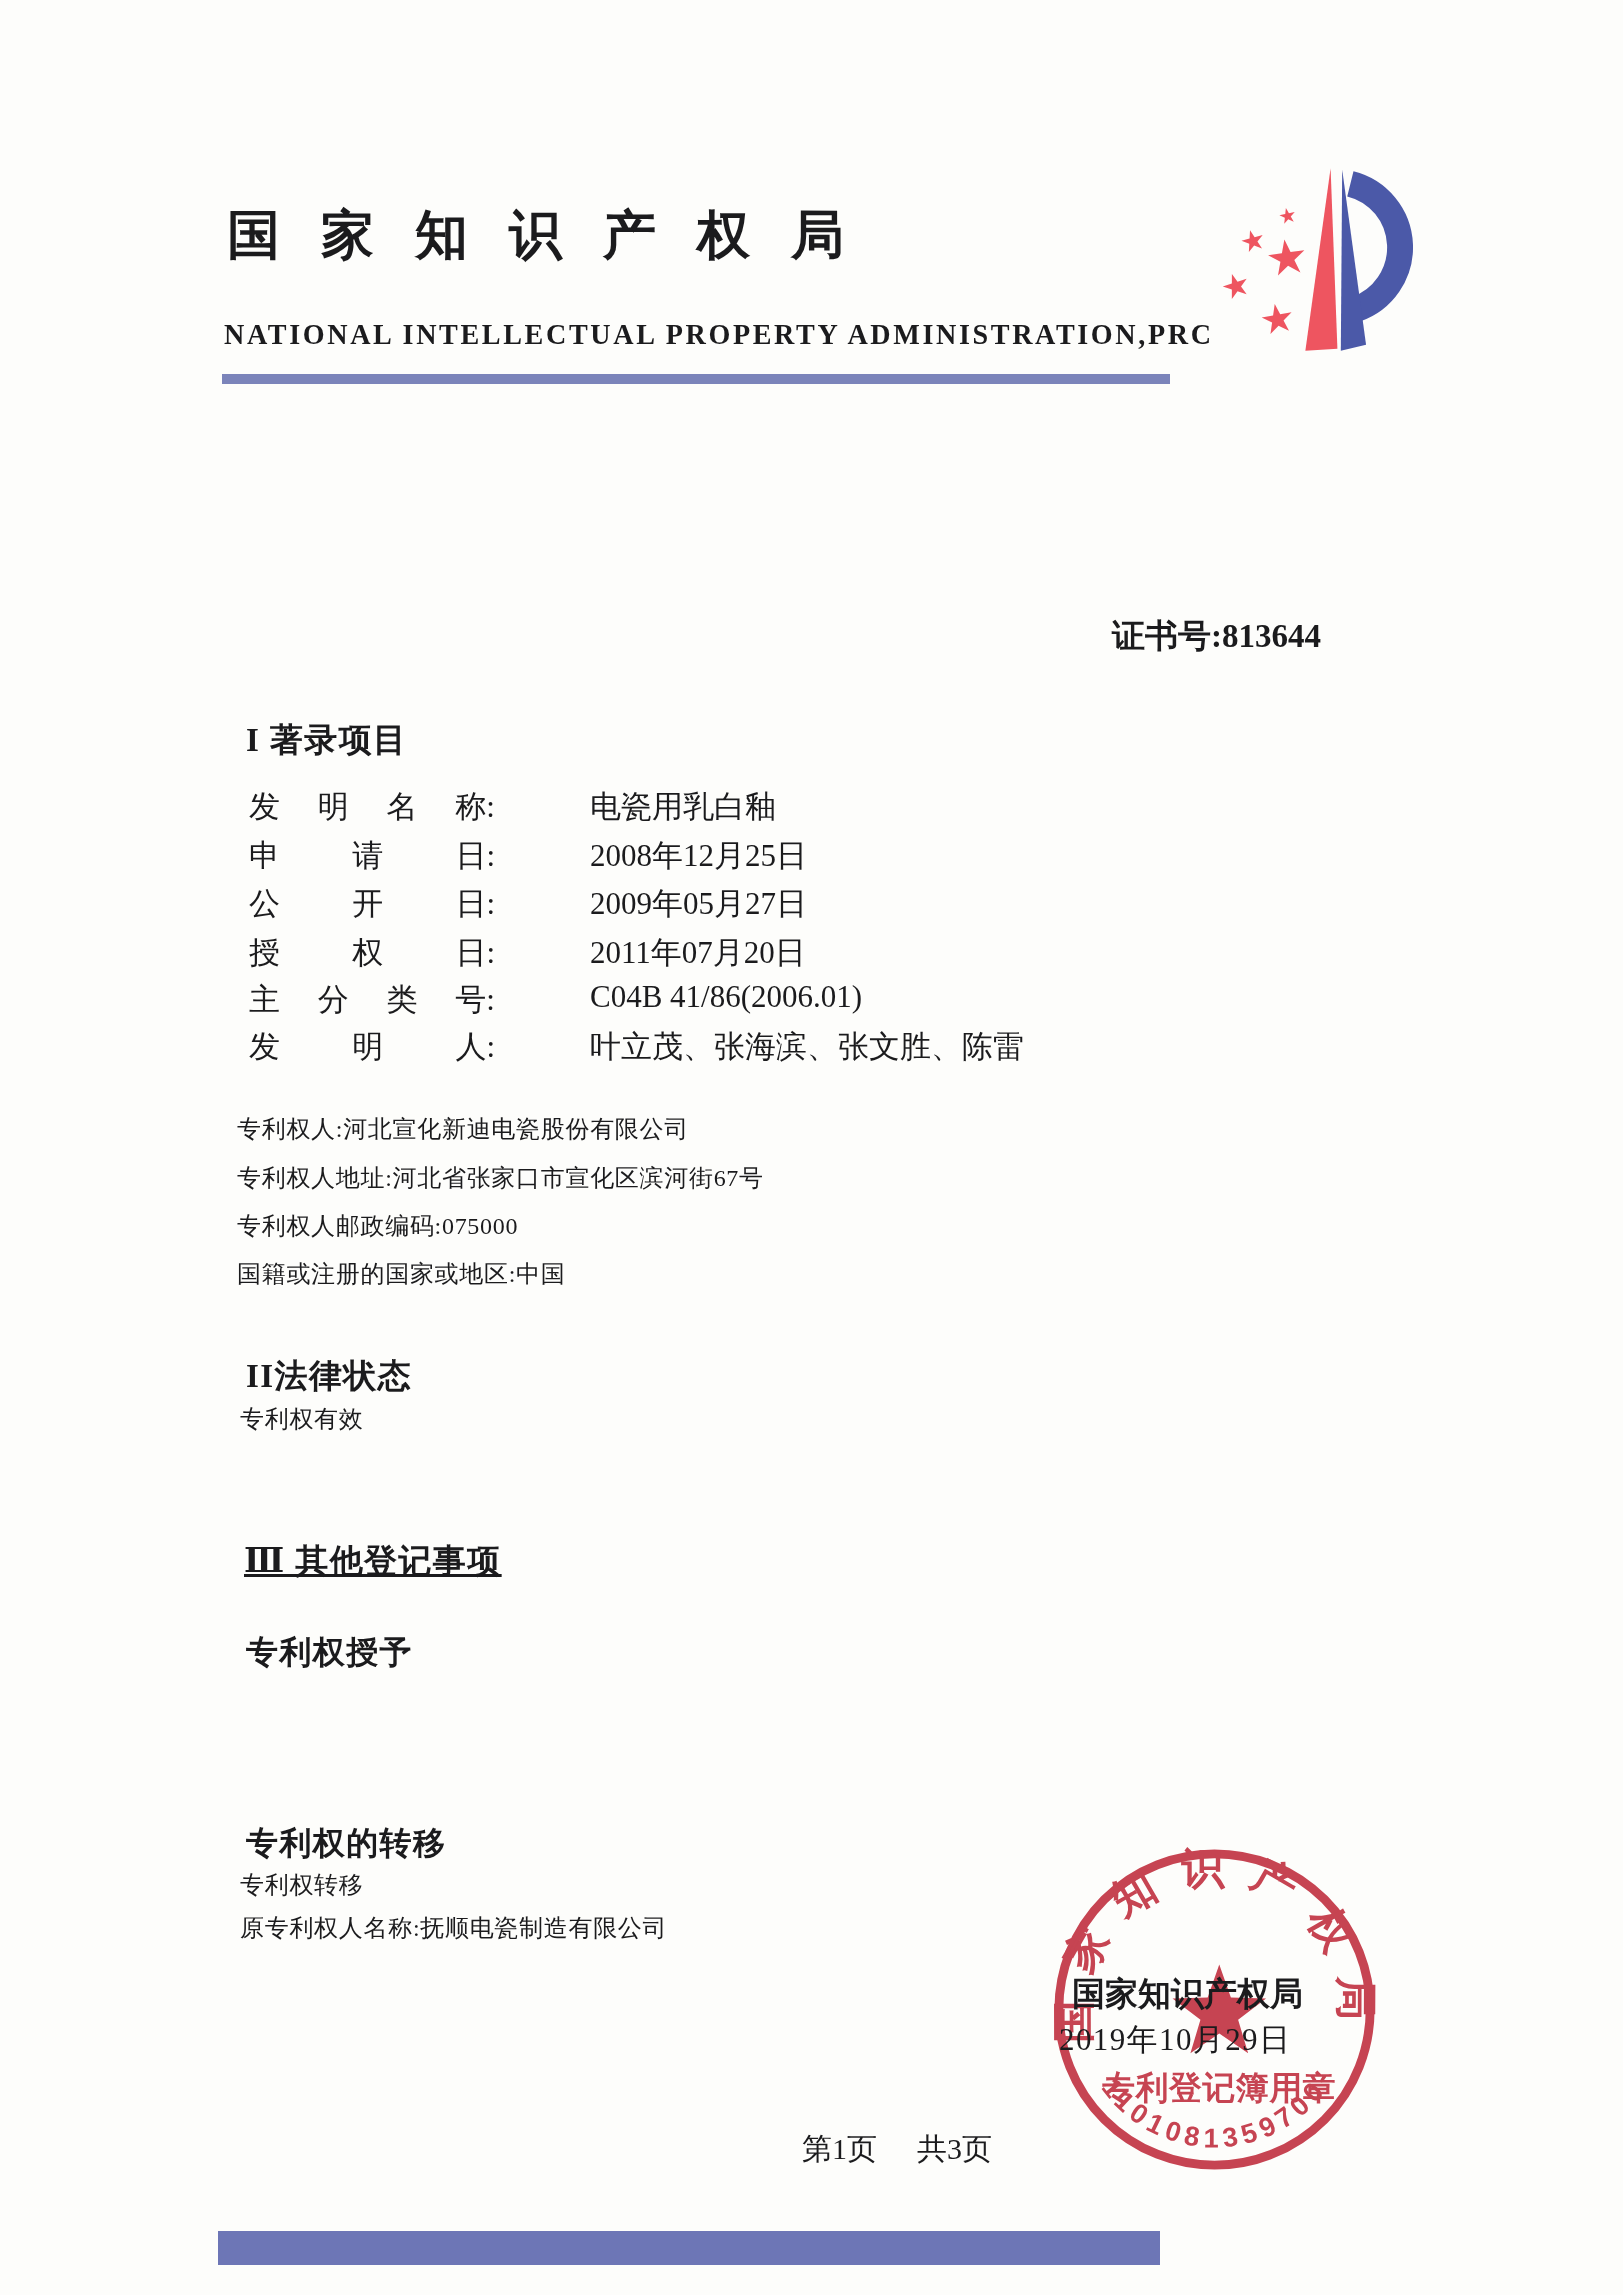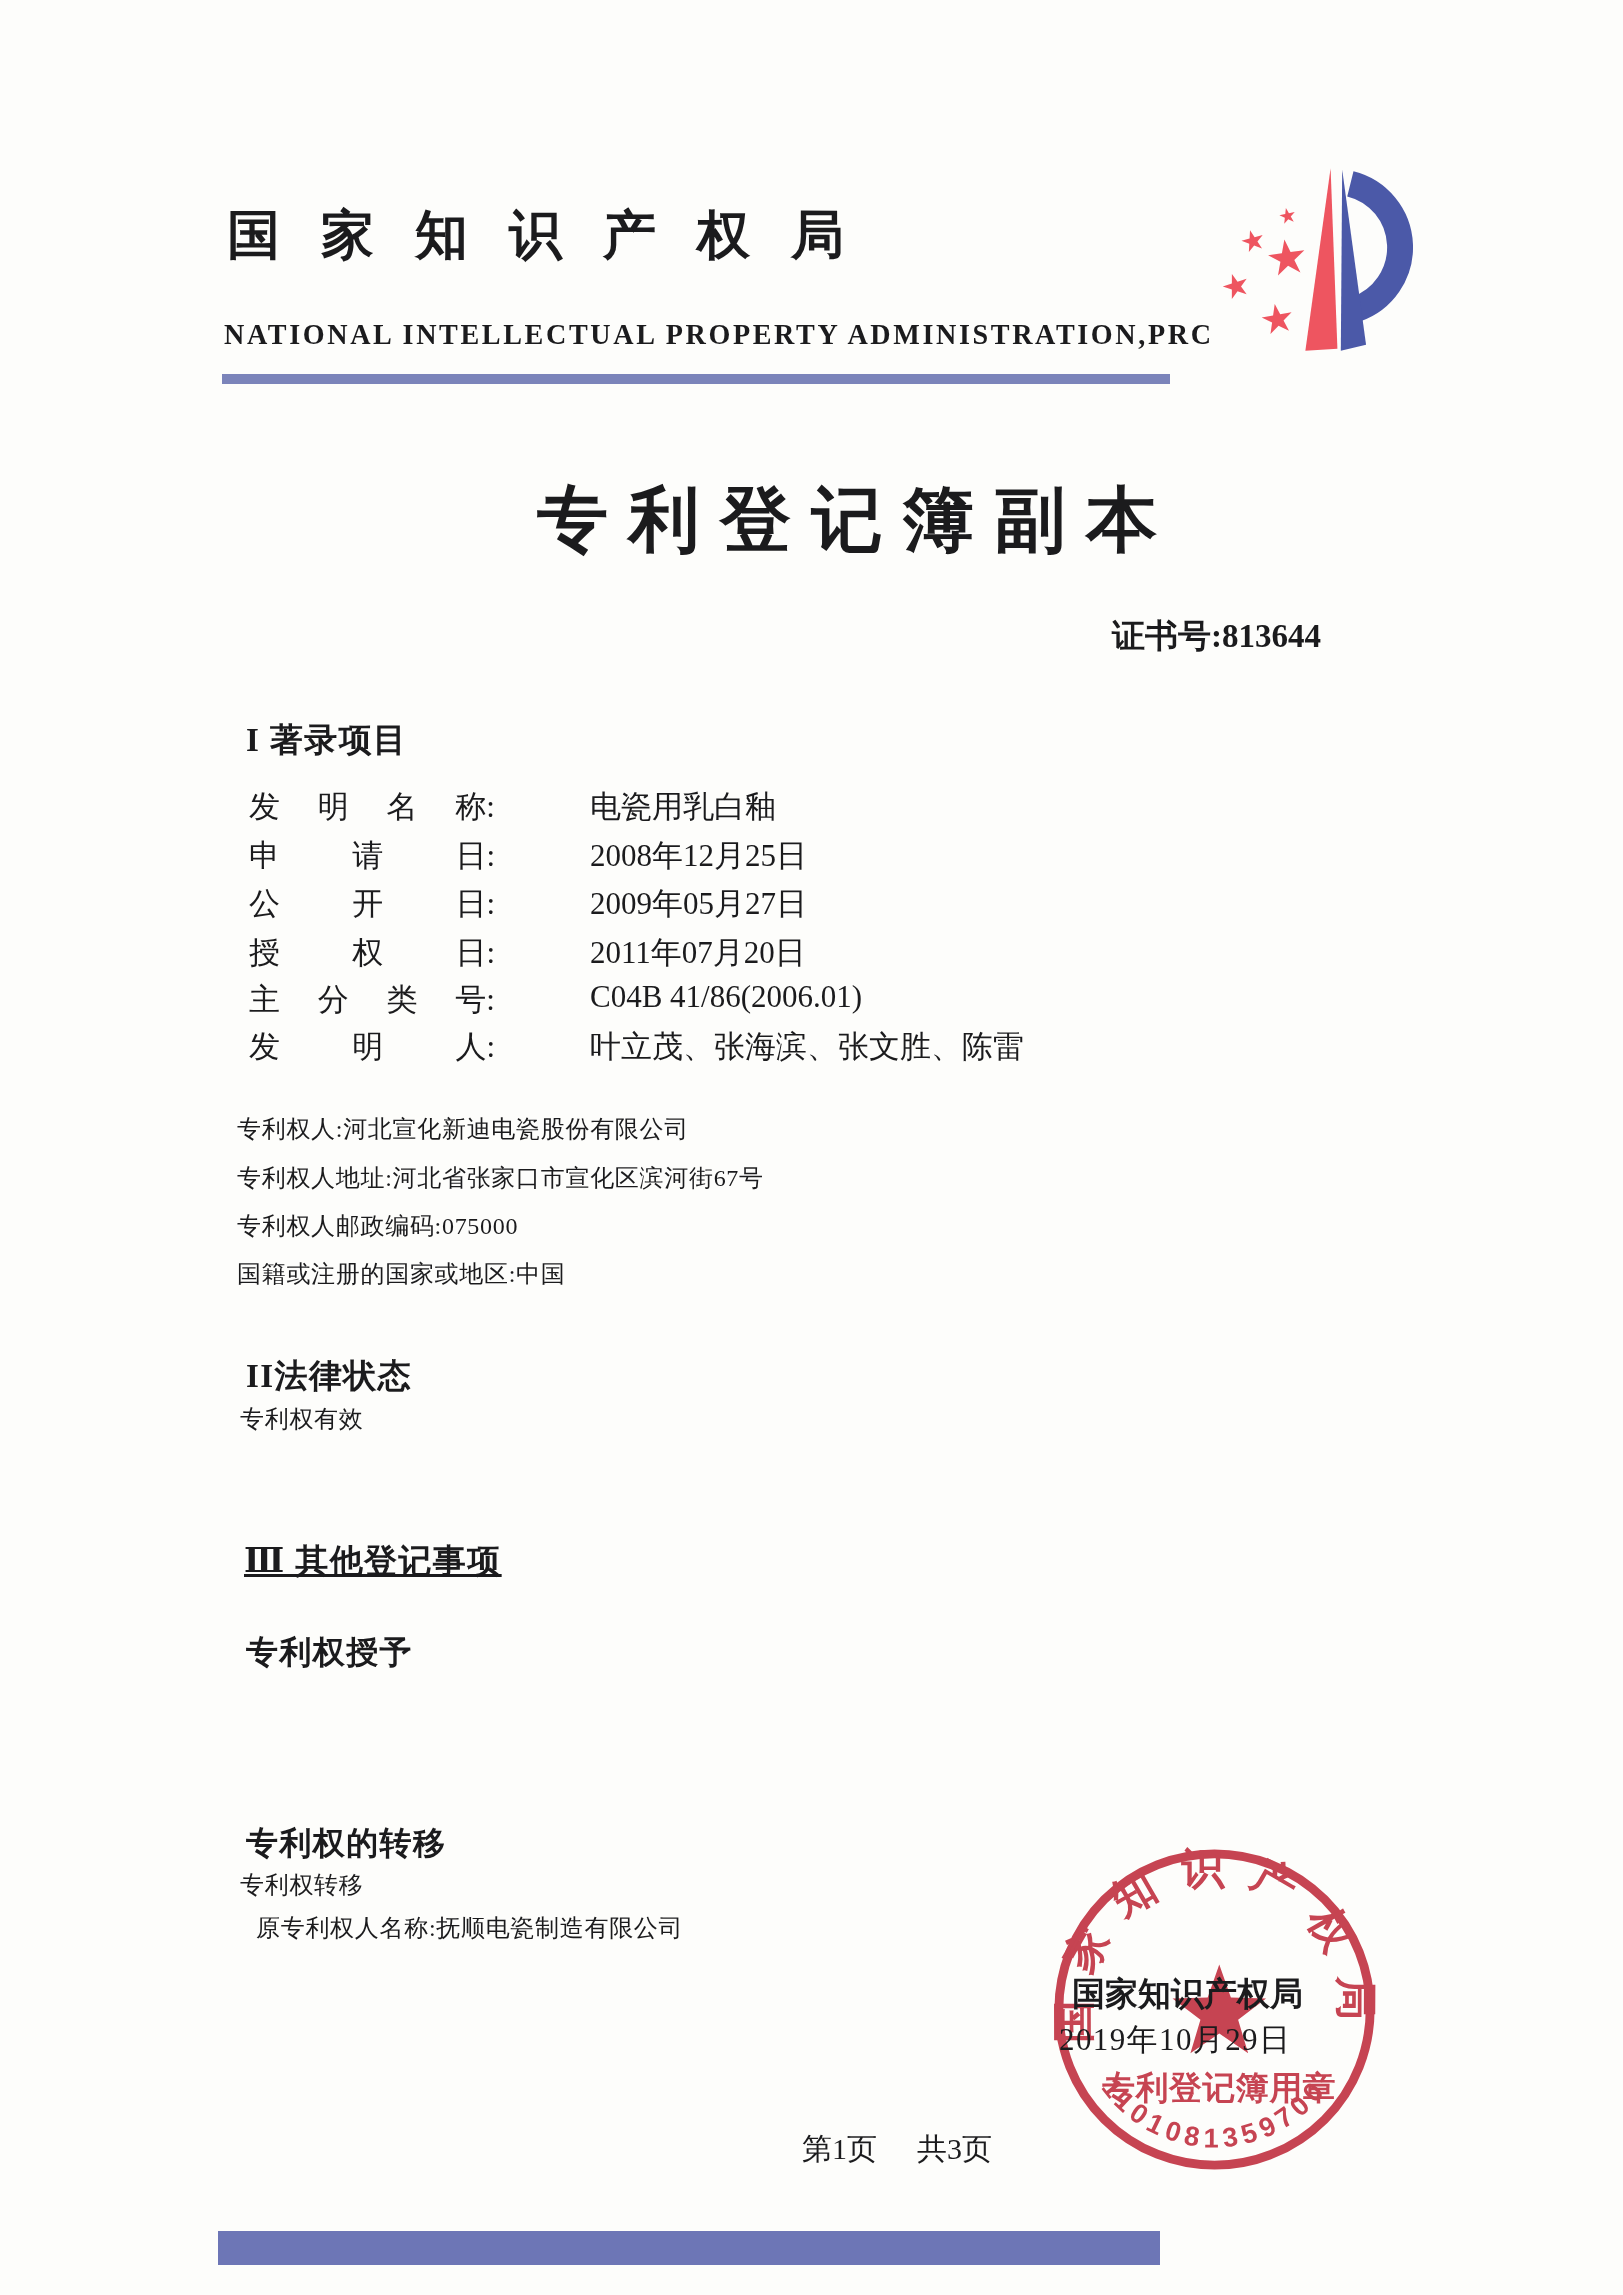--- a/index.html
+++ b/index.html
@@ -25,21 +25,21 @@
   .owner2{left:237px;top:1162px;}
   .owner3{left:237px;top:1210px;}
   .owner4{left:237px;top:1258px;}
   .sec2-heading{left:246px;top:1354px;}
   .legal-status{left:240px;top:1403px;}
   .sec3-heading{left:244px;top:1539px;text-decoration:underline;}
   .grant-heading{left:246px;top:1631px;font-size:32px;}
   .grant-line{left:240px;top:1678px;}
   .transfer-heading{left:246px;top:1822px;font-size:32px;}
   .transfer-line{left:240px;top:1869px;}
-  .former-line{left:240px;top:1912px;margin-left:16px;}
+  .former-line{left:240px;top:1912px;}
   .stamp-office{left:1072px;top:1972px;font-size:33px;font-weight:bold;z-index:5;}
   .stamp-date{left:1059px;top:2019px;font-size:31px;letter-spacing:1.4px;z-index:5;}
   .seal-svg{left:1037px;top:1832px;z-index:4;opacity:.95;}
   .footer{left:754px;top:2129px;font-size:30px;display:inline-flex;gap:40px;margin-left:48px;}
   .bar-bottom{left:218px;top:2231px;width:942px;height:34px;background:#6d76b6;}
 </style>
 </head>
 <body>
 
 <div class="page">
@@ -54,21 +54,20 @@
     <polygon points="210,27 208,293 245,284" fill="#4b59a8"></polygon>
     <g fill="#ee5560" text-anchor="middle" font-family="'DejaVu Sans',sans-serif">
       <text x="130" y="105" font-size="30" transform="rotate(-12 130 95)">★</text>
       <text x="79" y="146" font-size="42" transform="rotate(-15 79 132)">★</text>
       <text x="129" y="180" font-size="70" transform="rotate(-8 129 156)">★</text>
       <text x="54" y="214" font-size="48" transform="rotate(-18 54 198)">★</text>
       <text x="115" y="266" font-size="58" transform="rotate(-10 115 246)">★</text>
     </g>
   </svg>
 
-  <div class="abs doc-title">专利登记簿副本</div>
 
   <div class="abs cert-row"><span>证书号:</span><span>813644</span></div>
 
   <div class="abs sec-heading sec1-heading">I 著录项目</div>
 
   <div class="field-row" style="top:786px">
     <span class="flabel" data-justify="">
         <span>发</span>
         <span>明</span>
         <span>名</span>

